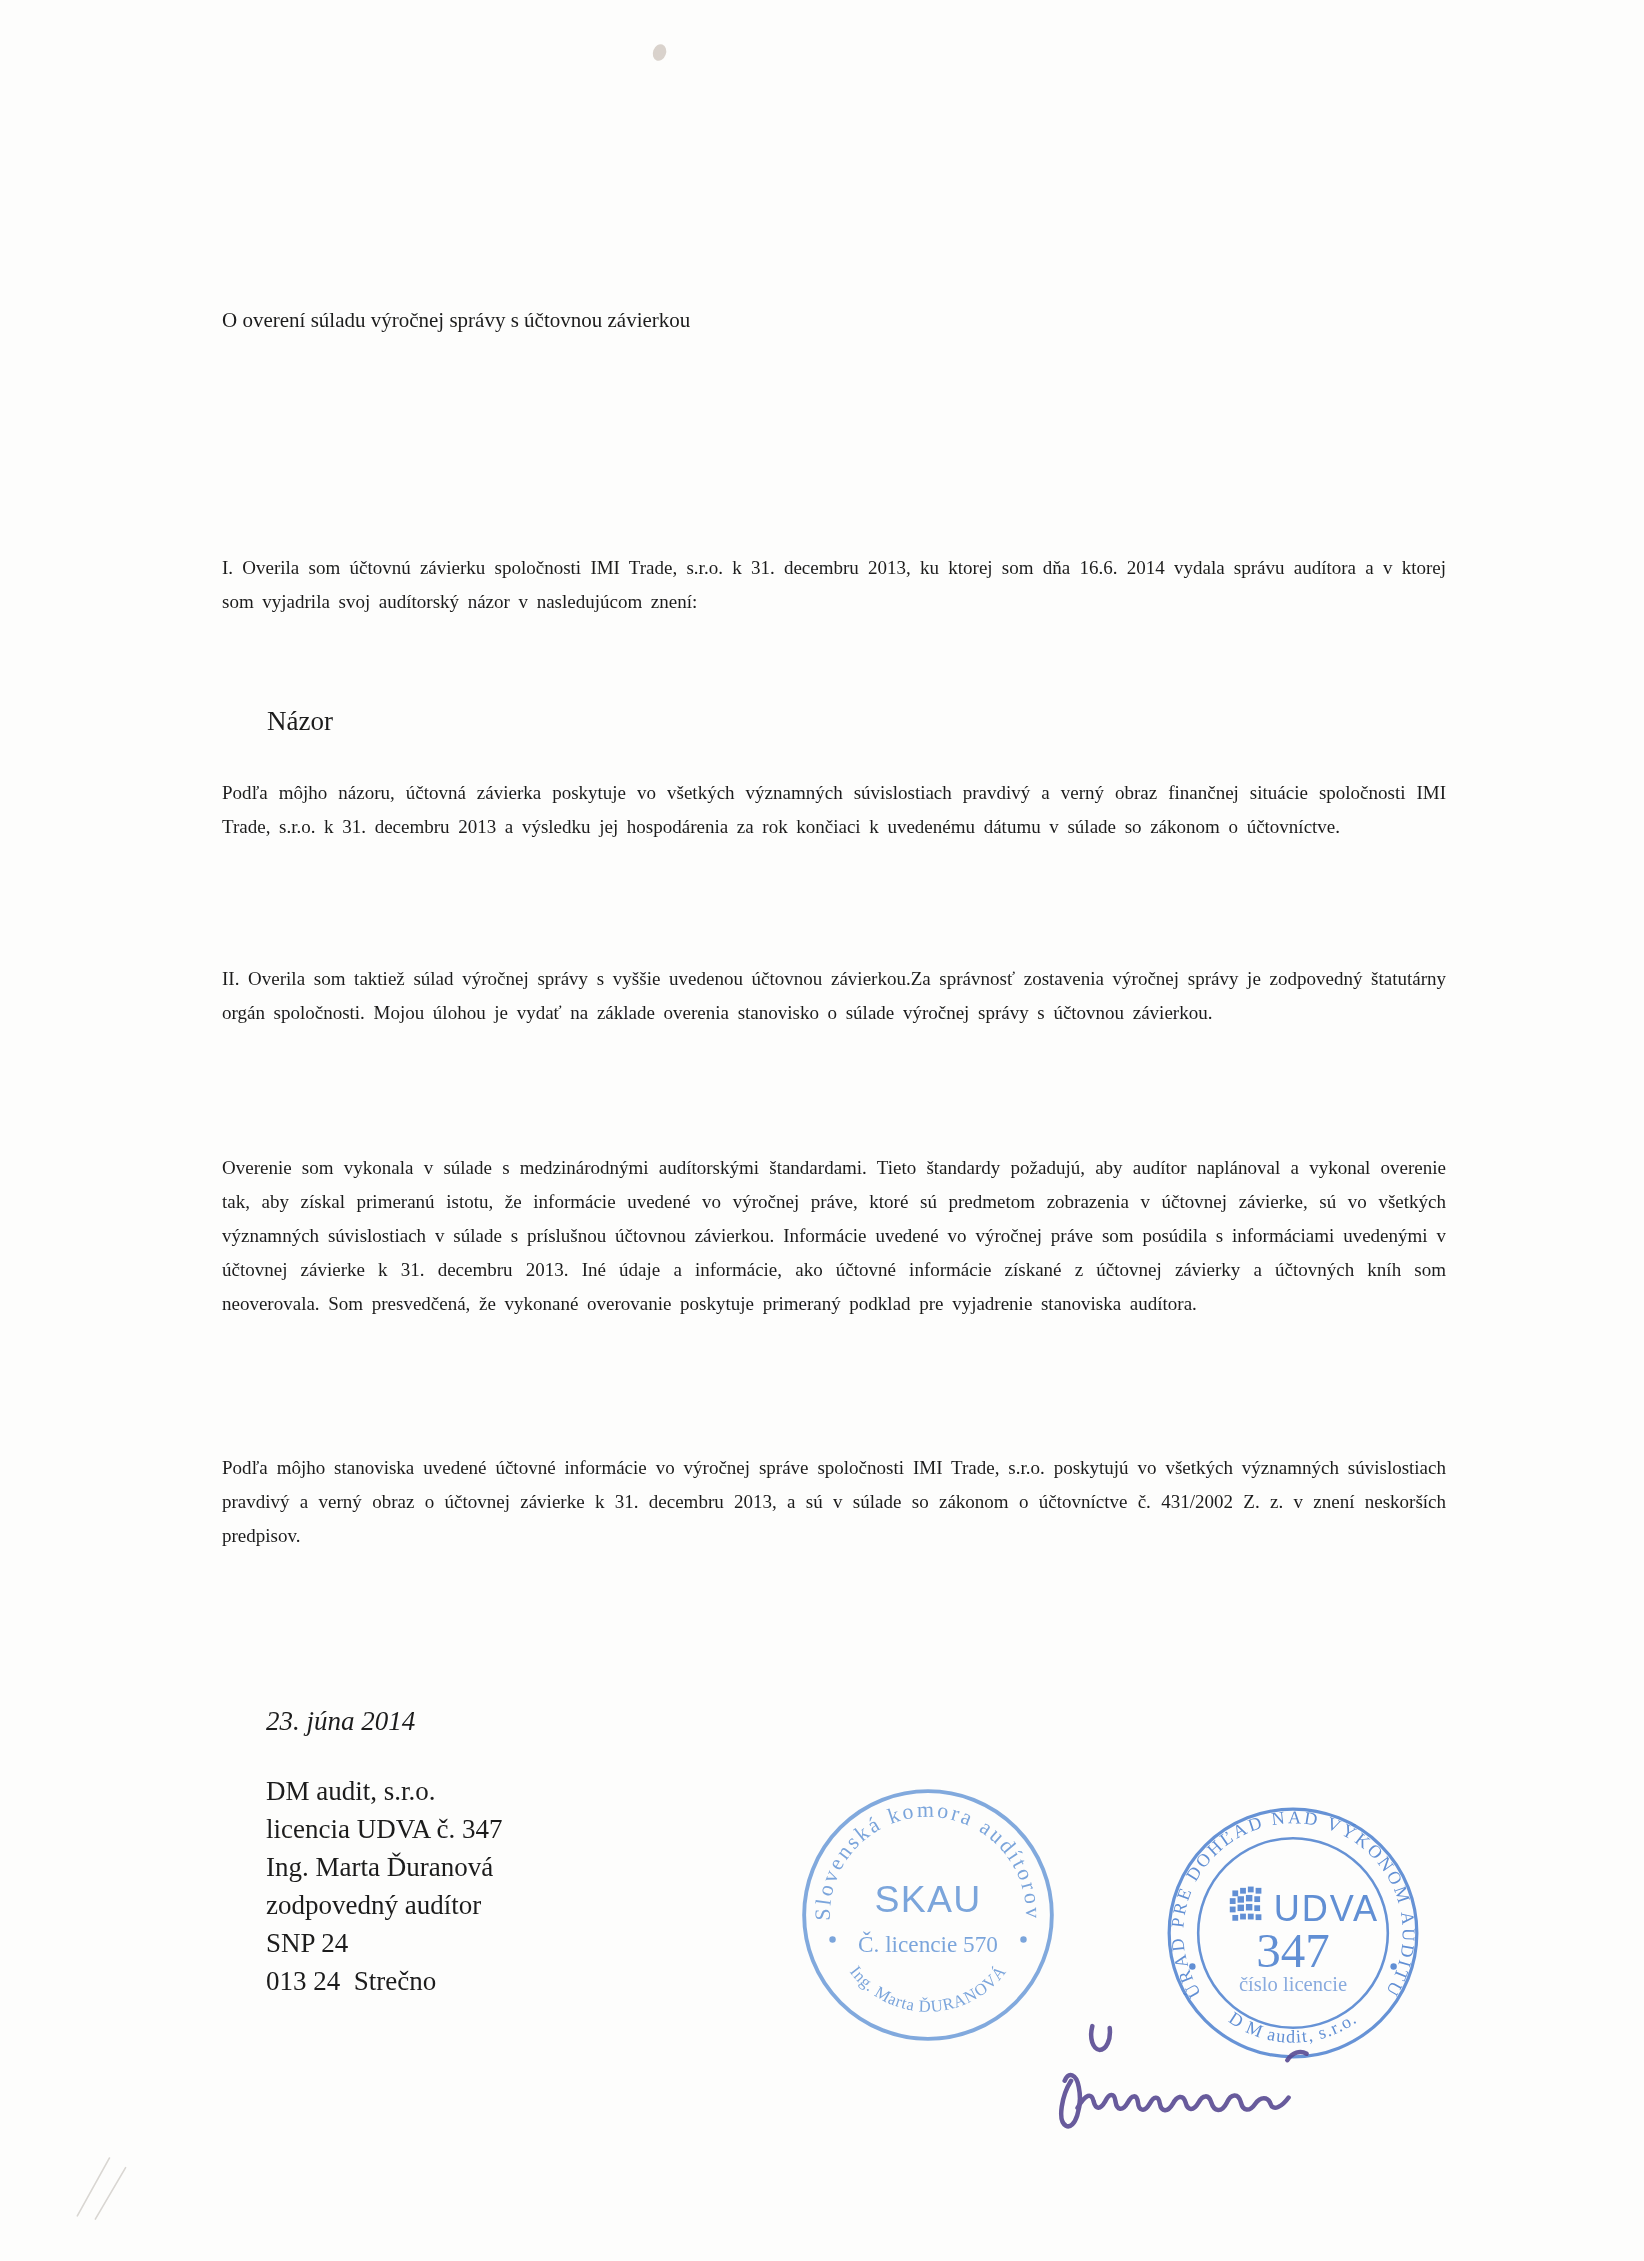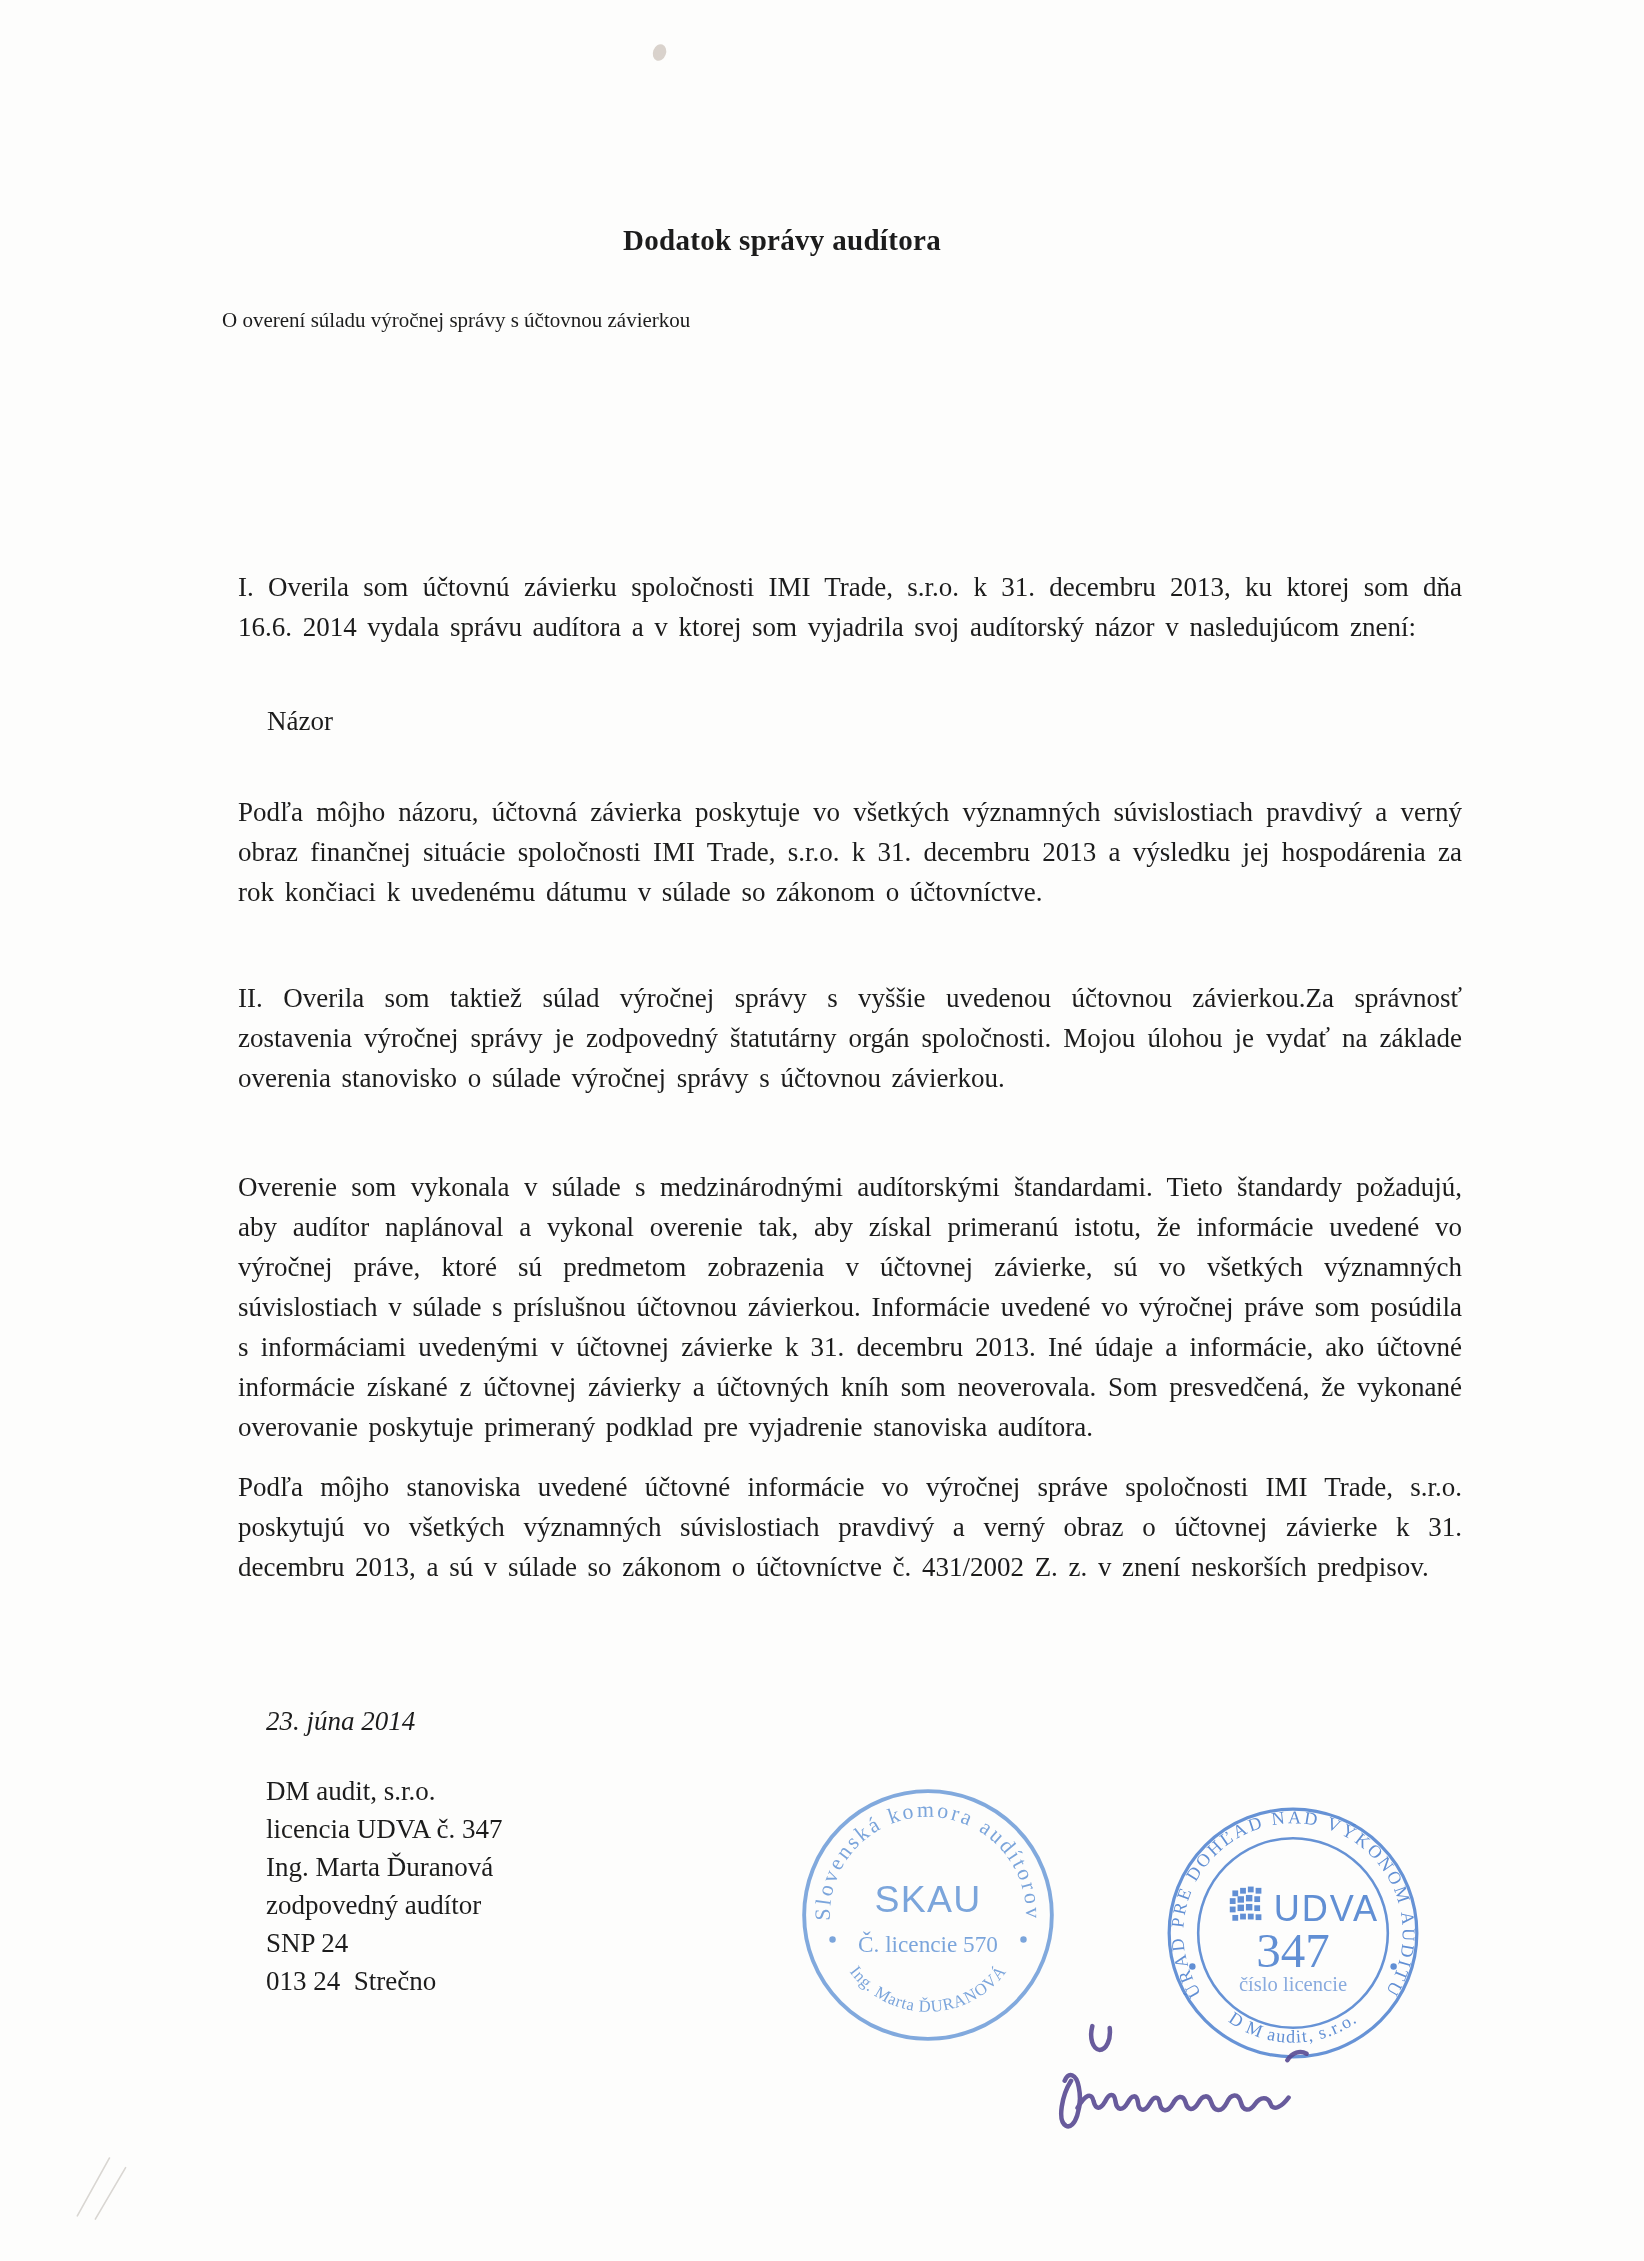--- a/index.html
+++ b/index.html
@@ -17,41 +17,40 @@
     background:#c6bbb2; opacity:.65; transform:rotate(20deg);
   }
   .doc-col { position:absolute; left:222px; width:1224px; }
   .title {
     top:224px; text-align:center; transform:translateX(-52px);
     font-weight:bold; font-size:29px; letter-spacing:0.3px;
   }
   .subtitle { top:301px; text-align:left; font-size:21px; line-height:39px; }
   .addressee { top:451px; text-align:center; font-size:27px; }
   p.body {
-    position:absolute; left:222px; width:1224px; margin:16px;
-    font-size:27px; line-height:40px; text-align:justify; word-spacing:3.9px;
+    position:absolute; left:222px; width:1224px; margin:0;
+    font-size:19px; line-height:34px; text-align:justify; word-spacing:3.9px;
   }
   .nazor { position:absolute; left:267px; top:706px; font-size:27px; }
   .date-line { position:absolute; left:266px; top:1706px; font-size:27px;font-style:italic; }
   .sig-block { position:absolute; left:266px; top:1772px; font-size:27px; line-height:38px; }
   .sig-block div { white-space:pre-wrap; }
   .stamp { position:absolute; }
   .stamp-skau { left:799px; top:1786px; width:258px; height:258px; }
   .stamp-udva { left:1164px; top:1804px; width:258px; height:258px; }
   .signature-svg { position:absolute; left:1031px; top:2010px; width:335px; height:148px; }
   .pencil-marks { position:absolute; left:58px; top:2132px; width:103px; height:97px; }
 </style>
 </head>
 <body>
 
 <div class="page">
 
   <div class="smudge"></div>
 
-  <div class="doc-col title">Dodatok správy audítora</div>
 
   <div class="doc-col subtitle">
     <div>O overení súladu výročnej správy s účtovnou závierkou</div>
   </div>
 
 
   <p class="body" style="top:551px">I. Overila som účtovnú závierku spoločnosti IMI Trade, s.r.o. k 31. decembru 2013, ku ktorej som dňa 16.6. 2014 vydala správu audítora a v ktorej som vyjadrila svoj audítorský názor v nasledujúcom znení:</p>
 
   <div class="nazor">Názor</div>
 

